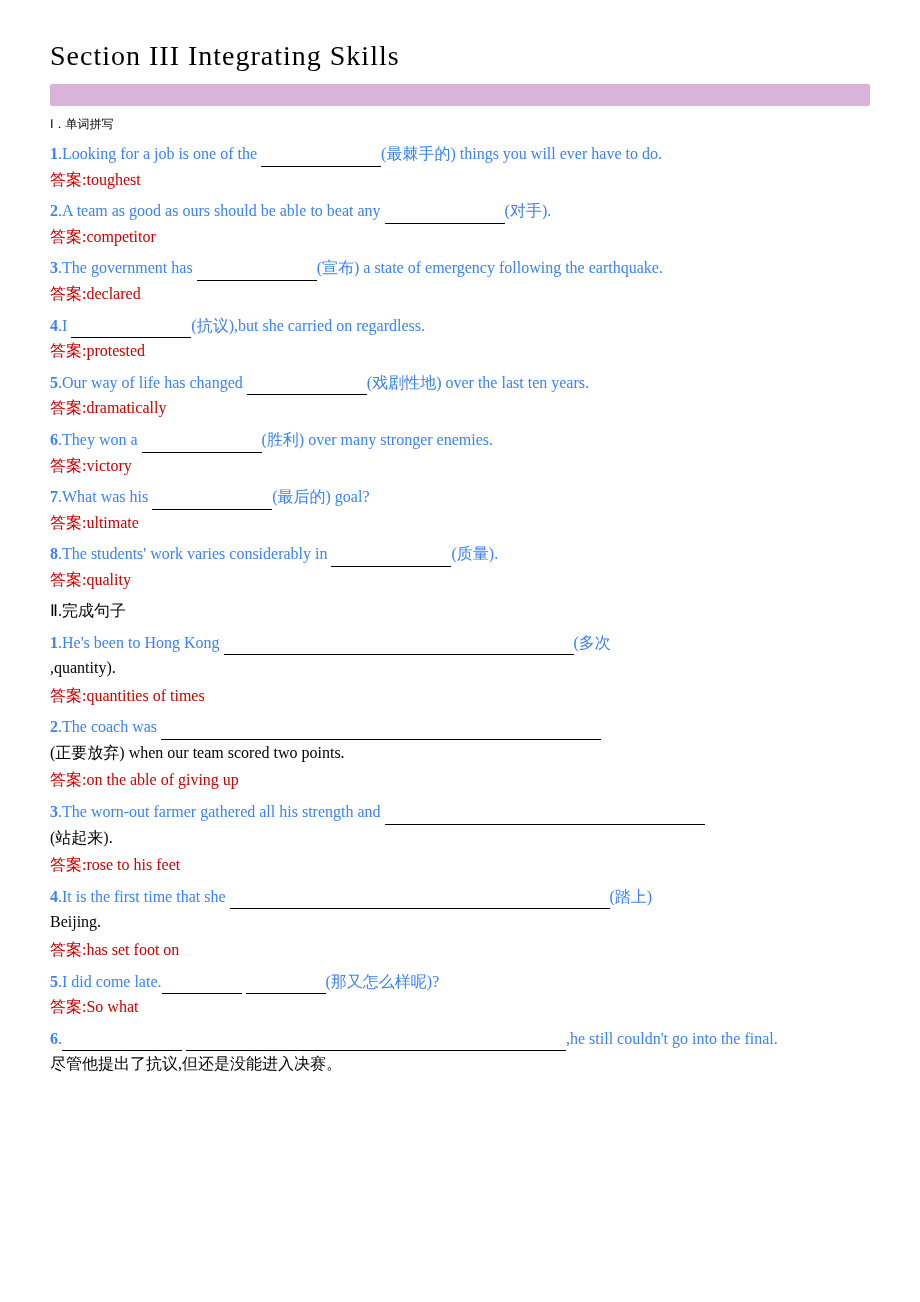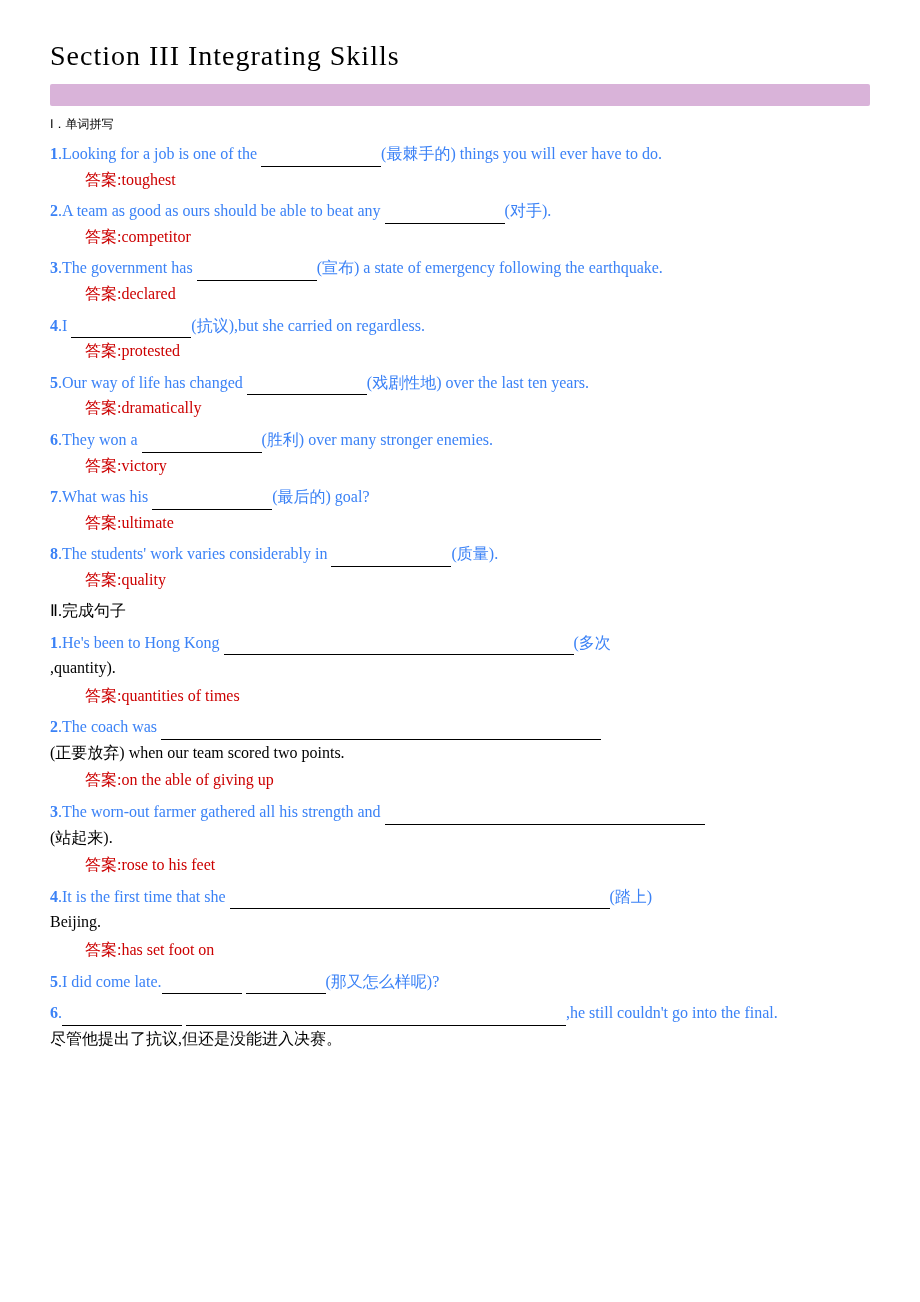--- a/index.html
+++ b/index.html
@@ -68,21 +68,20 @@
       height: 18px;
     }
     .answer {
       color: #cc0000;
       margin-bottom: 6px;
       line-height: 1.6;
     }
     .answer-label {
       color: #cc0000;
       font-weight: normal;
-      margin-left: 35px;
     }
     .section-ii-header {
       font-size: 16px;
       margin-top: 8px;
       margin-bottom: 8px;
     }
     .continuation {
       line-height: 1.6;
       margin-bottom: 2px;
     }
@@ -190,20 +189,21 @@
       <span class="question-number">4</span><span>.It is the first time that she </span><span class="blank-long" style="min-width:380px;"></span><span>(踏上)</span>
     </div>
     <div class="continuation">Beijing.</div>
     <div class="answer"><span class="answer-label">答案</span><span>:has set foot on</span></div>
   </div>
 
   <div class="question-block">
     <div class="question-text">
       <span class="question-number">5</span><span>.I did come late.</span><span class="blank-short"></span><span> </span><span class="blank-short"></span><span>(那又怎么样呢)?</span>
     </div>
+    <div class="answer"><span class="answer-label">答案</span><span>:So what</span></div>
   </div>
 
   <div class="question-block">
     <div class="question-text">
       <span class="question-number">6</span><span>.</span><span class="blank-short" style="min-width:120px;"></span><span> </span><span class="blank-long" style="min-width:380px;"></span><span>,he still couldn't go into the final.</span>
     </div>
     <div class="note-text">尽管他提出了抗议,但还是没能进入决赛。</div>
   </div>
 
 </div>

